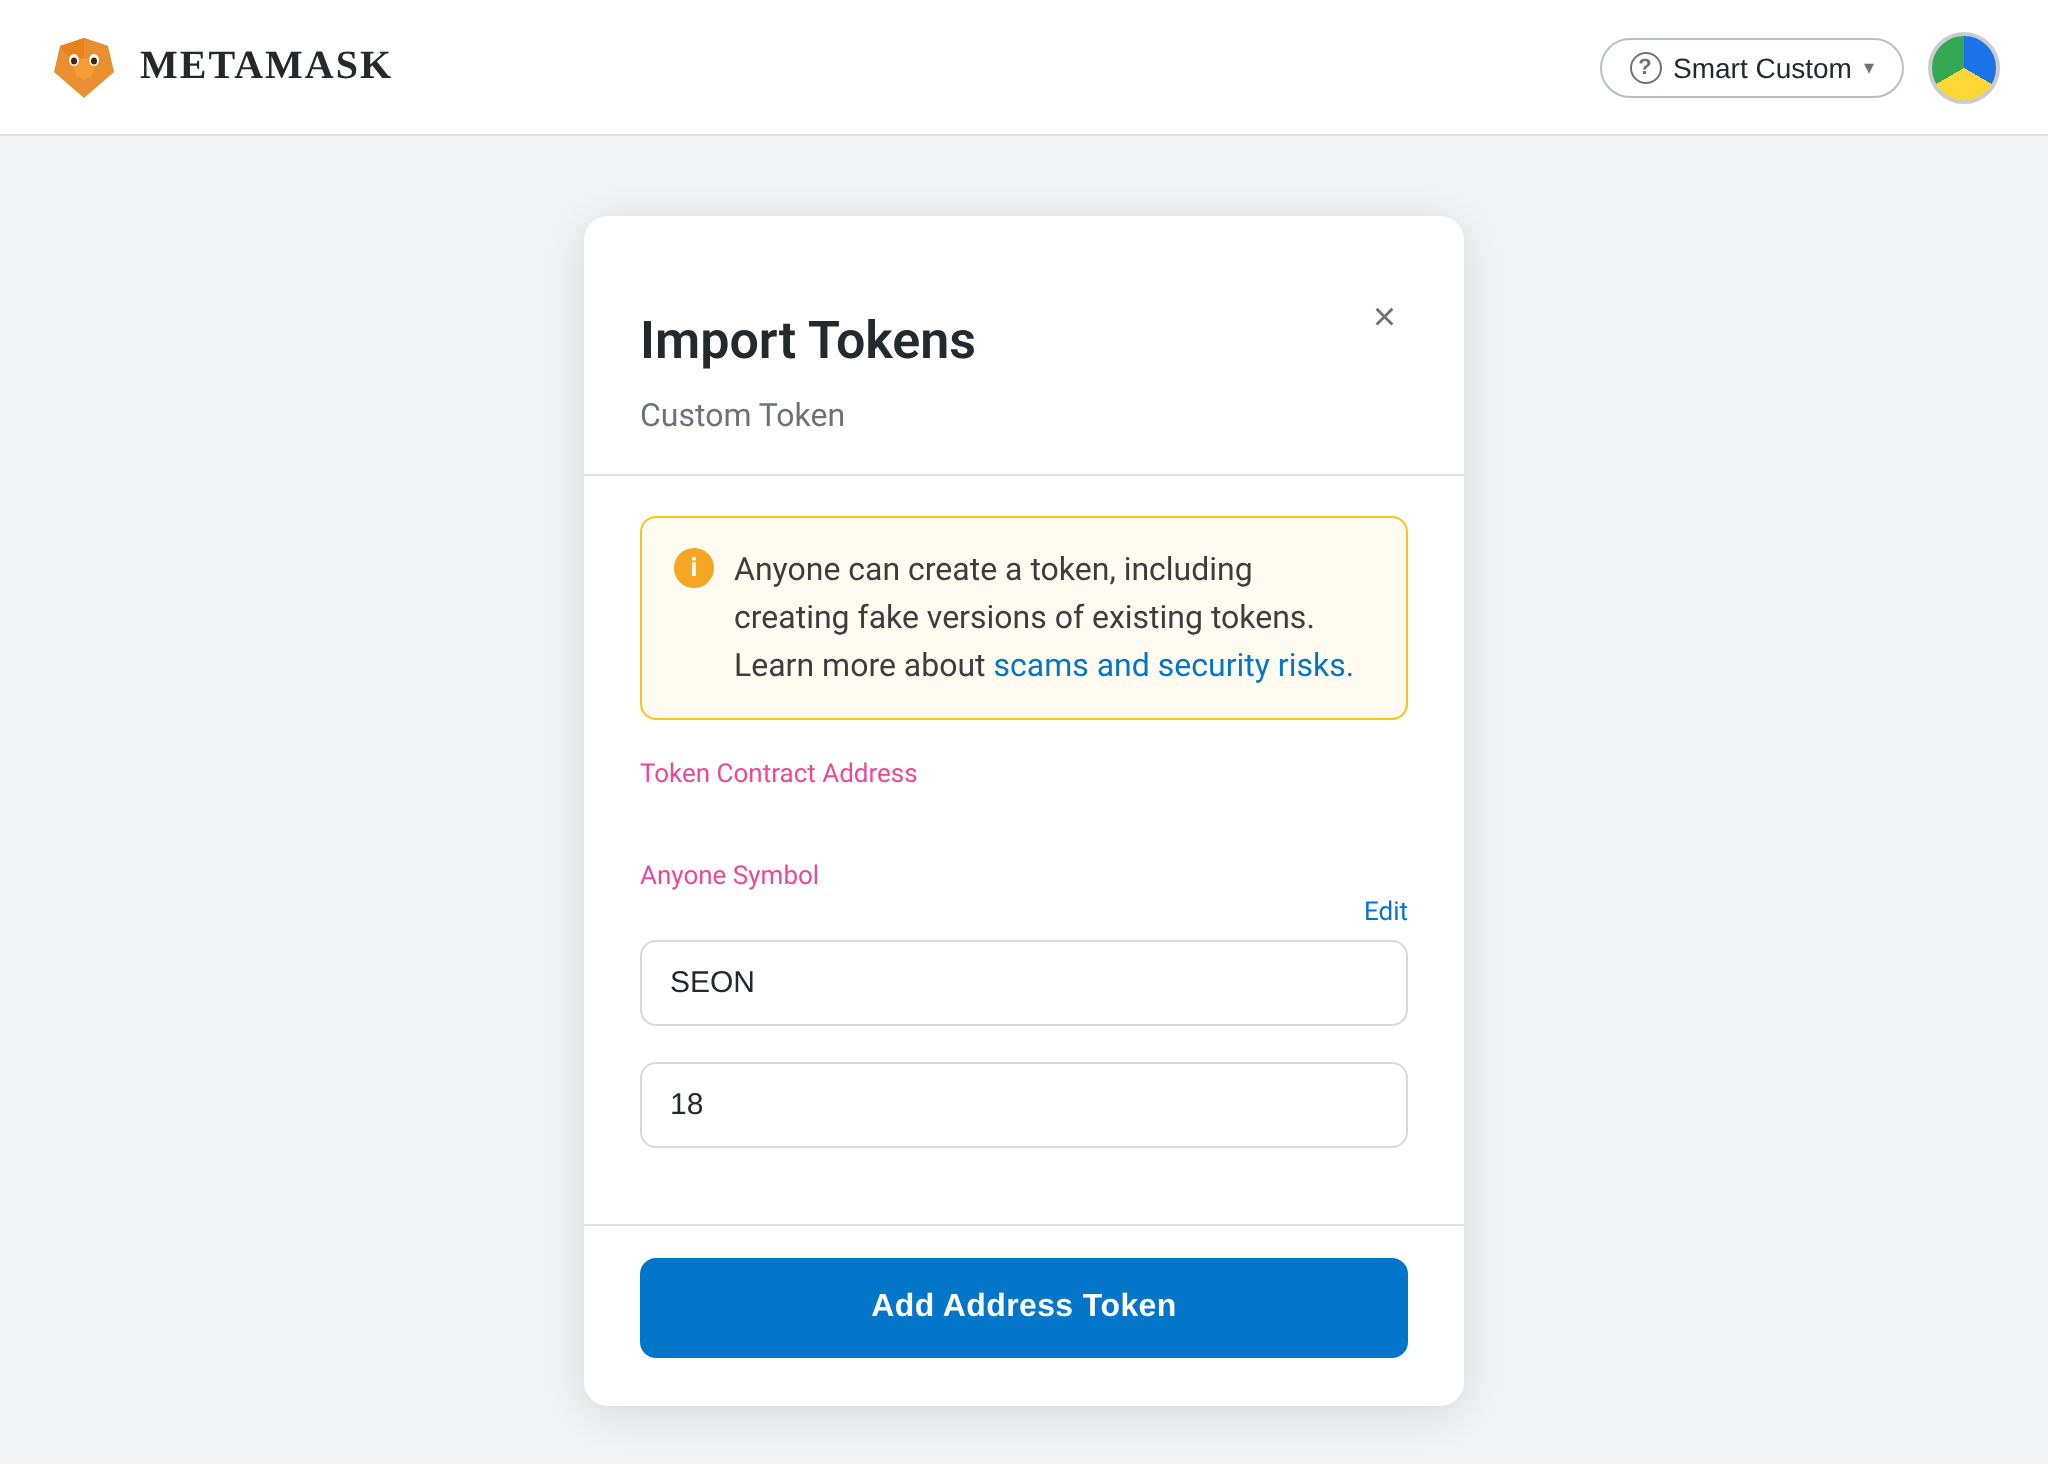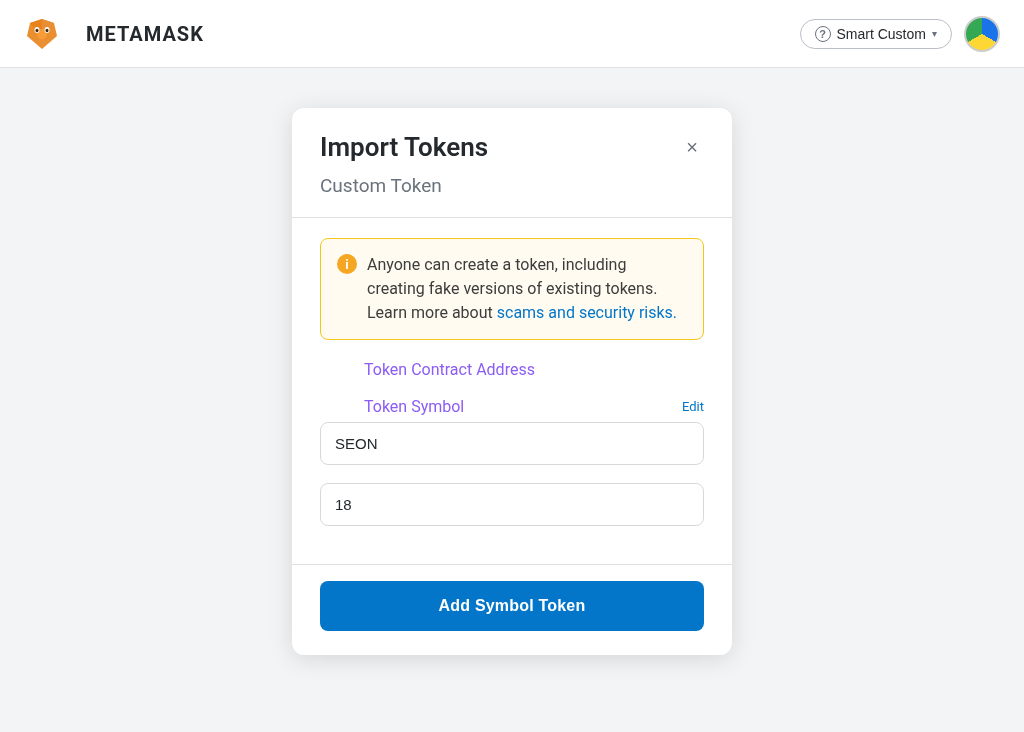--- a/index.html
+++ b/index.html
@@ -18,21 +18,22 @@
       display: flex;
       align-items: center;
       justify-content: space-between;
       padding: 0 24px;
       height: 68px;
     }
 
     .navbar-left {
       display: flex;
       align-items: center;
-      gap: 26px;
+      gap: 10px;
+      font-family: Liberation Serif, serif;
     }
 
     .metamask-logo-text {
       font-size: 20px;
       font-weight: 700;
       letter-spacing: 1px;
       color: #24292e;
     }
 
     .navbar-right {
@@ -108,40 +109,41 @@
       display: flex;
       align-items: center;
       justify-content: space-between;
       padding: 24px 28px 12px 28px;
     }
 
     .modal-title {
       font-size: 26px;
       font-weight: 600;
       color: #24292e;
+      margin-top: 24px;
     }
 
     .close-btn {
       background: none;
       border: none;
       font-size: 20px;
       color: #6a737d;
       cursor: pointer;
       line-height: 1;
       padding: 2px 6px;
     }
 
     
     .tabs-area {
       padding: 0 28px 12px 28px;
       border-bottom: 1px solid #e0e0e0;
     }
 
     .tab-label {
-      font-size: 19px;
+      font-size: 16px;
       color: #6a737d;
       padding-bottom: 8px;
       display: inline-block;
       cursor: pointer;
     }
 
     
     .modal-body {
       padding: 20px 28px;
     }
@@ -189,30 +191,30 @@
     }
 
     .field-label-row {
       display: flex;
       align-items: center;
       justify-content: space-between;
       margin-bottom: 6px;
     }
 
     .field-label {
-      font-size: 16px;
-      color: #8b5cf6;
-      margin-left: 44px;
+      font-size: 13px;
+      color: #ec4899;
     }
 
     .edit-link {
       font-size: 13px;
       color: #0376c9;
       text-decoration: none;
       cursor: pointer;
+      margin-top: 36px;
     }
 
     .field-input {
       width: 100%;
       border: 1px solid #d6d9dc;
       border-radius: 8px;
       padding: 12px 14px;
       font-size: 15px;
       color: #24292e;
       outline: none;
@@ -295,30 +297,30 @@
       </div>
 
       <div class="field-group">
         <div class="field-label-row">
           <label class="field-label">Token Contract Address</label>
         </div>
       </div>
 
       <div class="field-group">
         <div class="field-label-row">
-          <label class="field-label">Token Symbol</label>
+          <label class="field-label">Anyone Symbol</label>
           <a class="edit-link" href="#">Edit</a>
         </div>
         <input class="field-input" type="text" value="SEON" style="">
       </div>
 
       <div class="field-group">
         <input class="field-input" type="text" value="18" style="">
       </div>
 
     </div>
 
     <div class="modal-footer">
-      <button class="add-token-btn">Add Symbol Token</button>
+      <button class="add-token-btn">Add Address Token</button>
     </div>
 
   </div>
 </div>
 
 </body></html>

